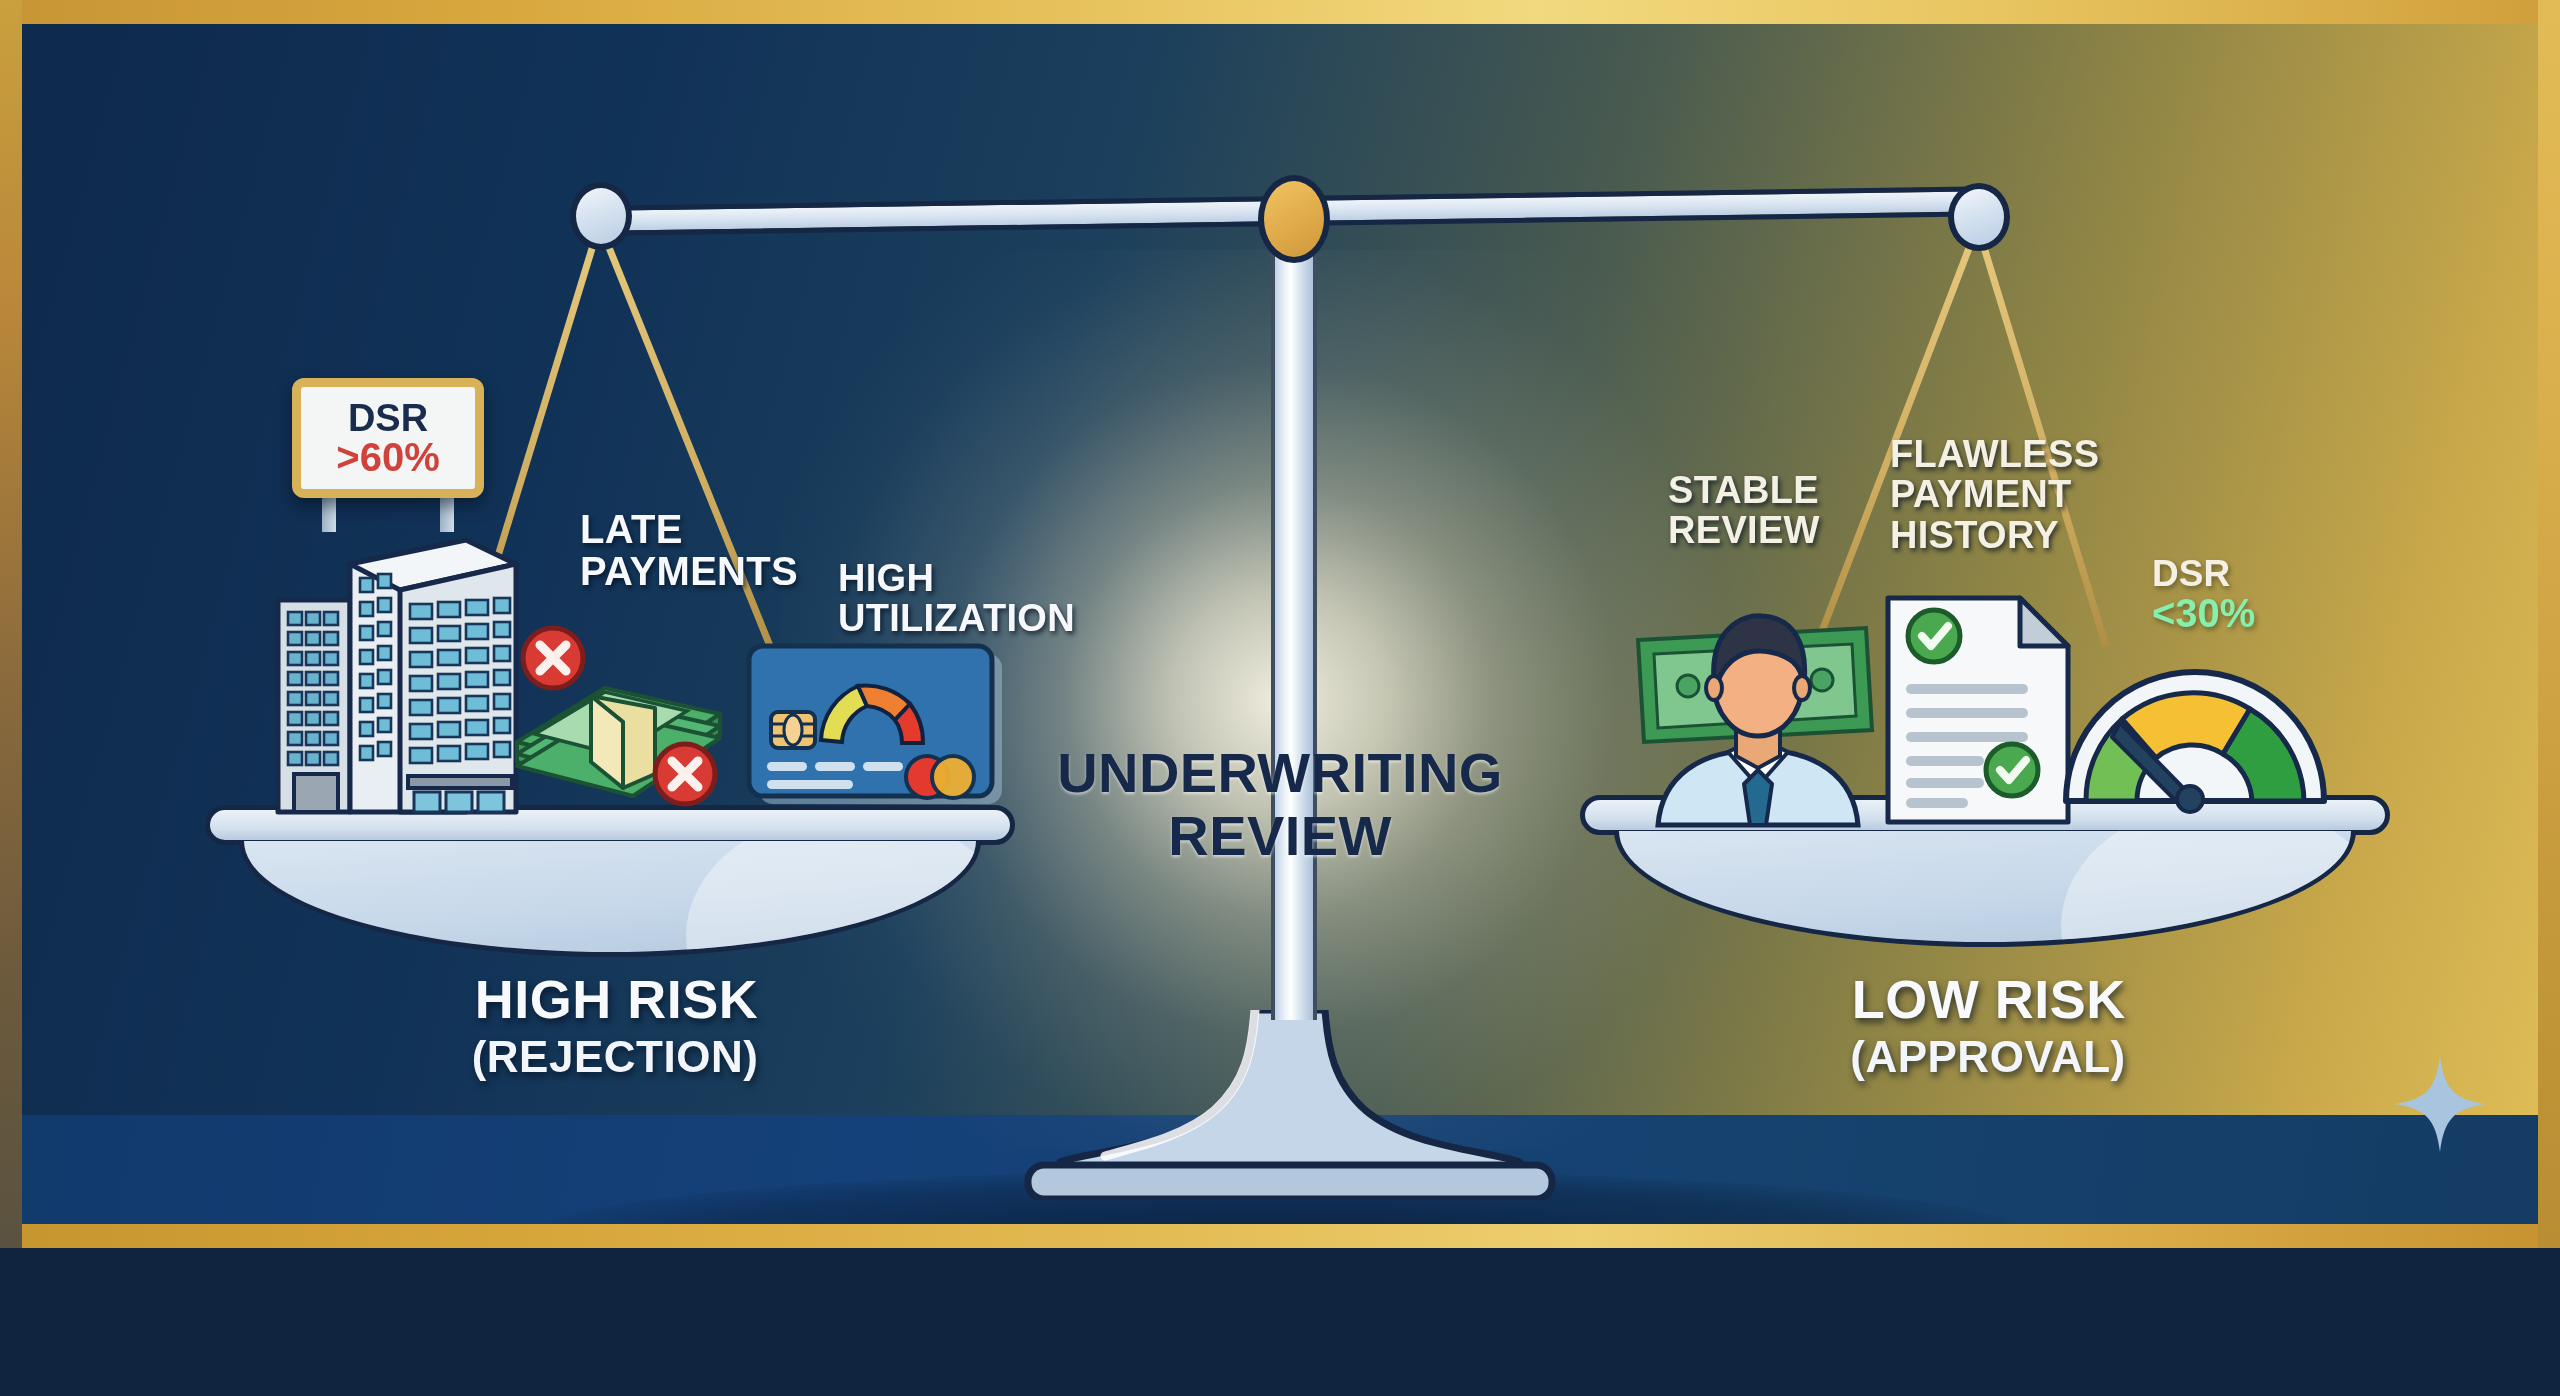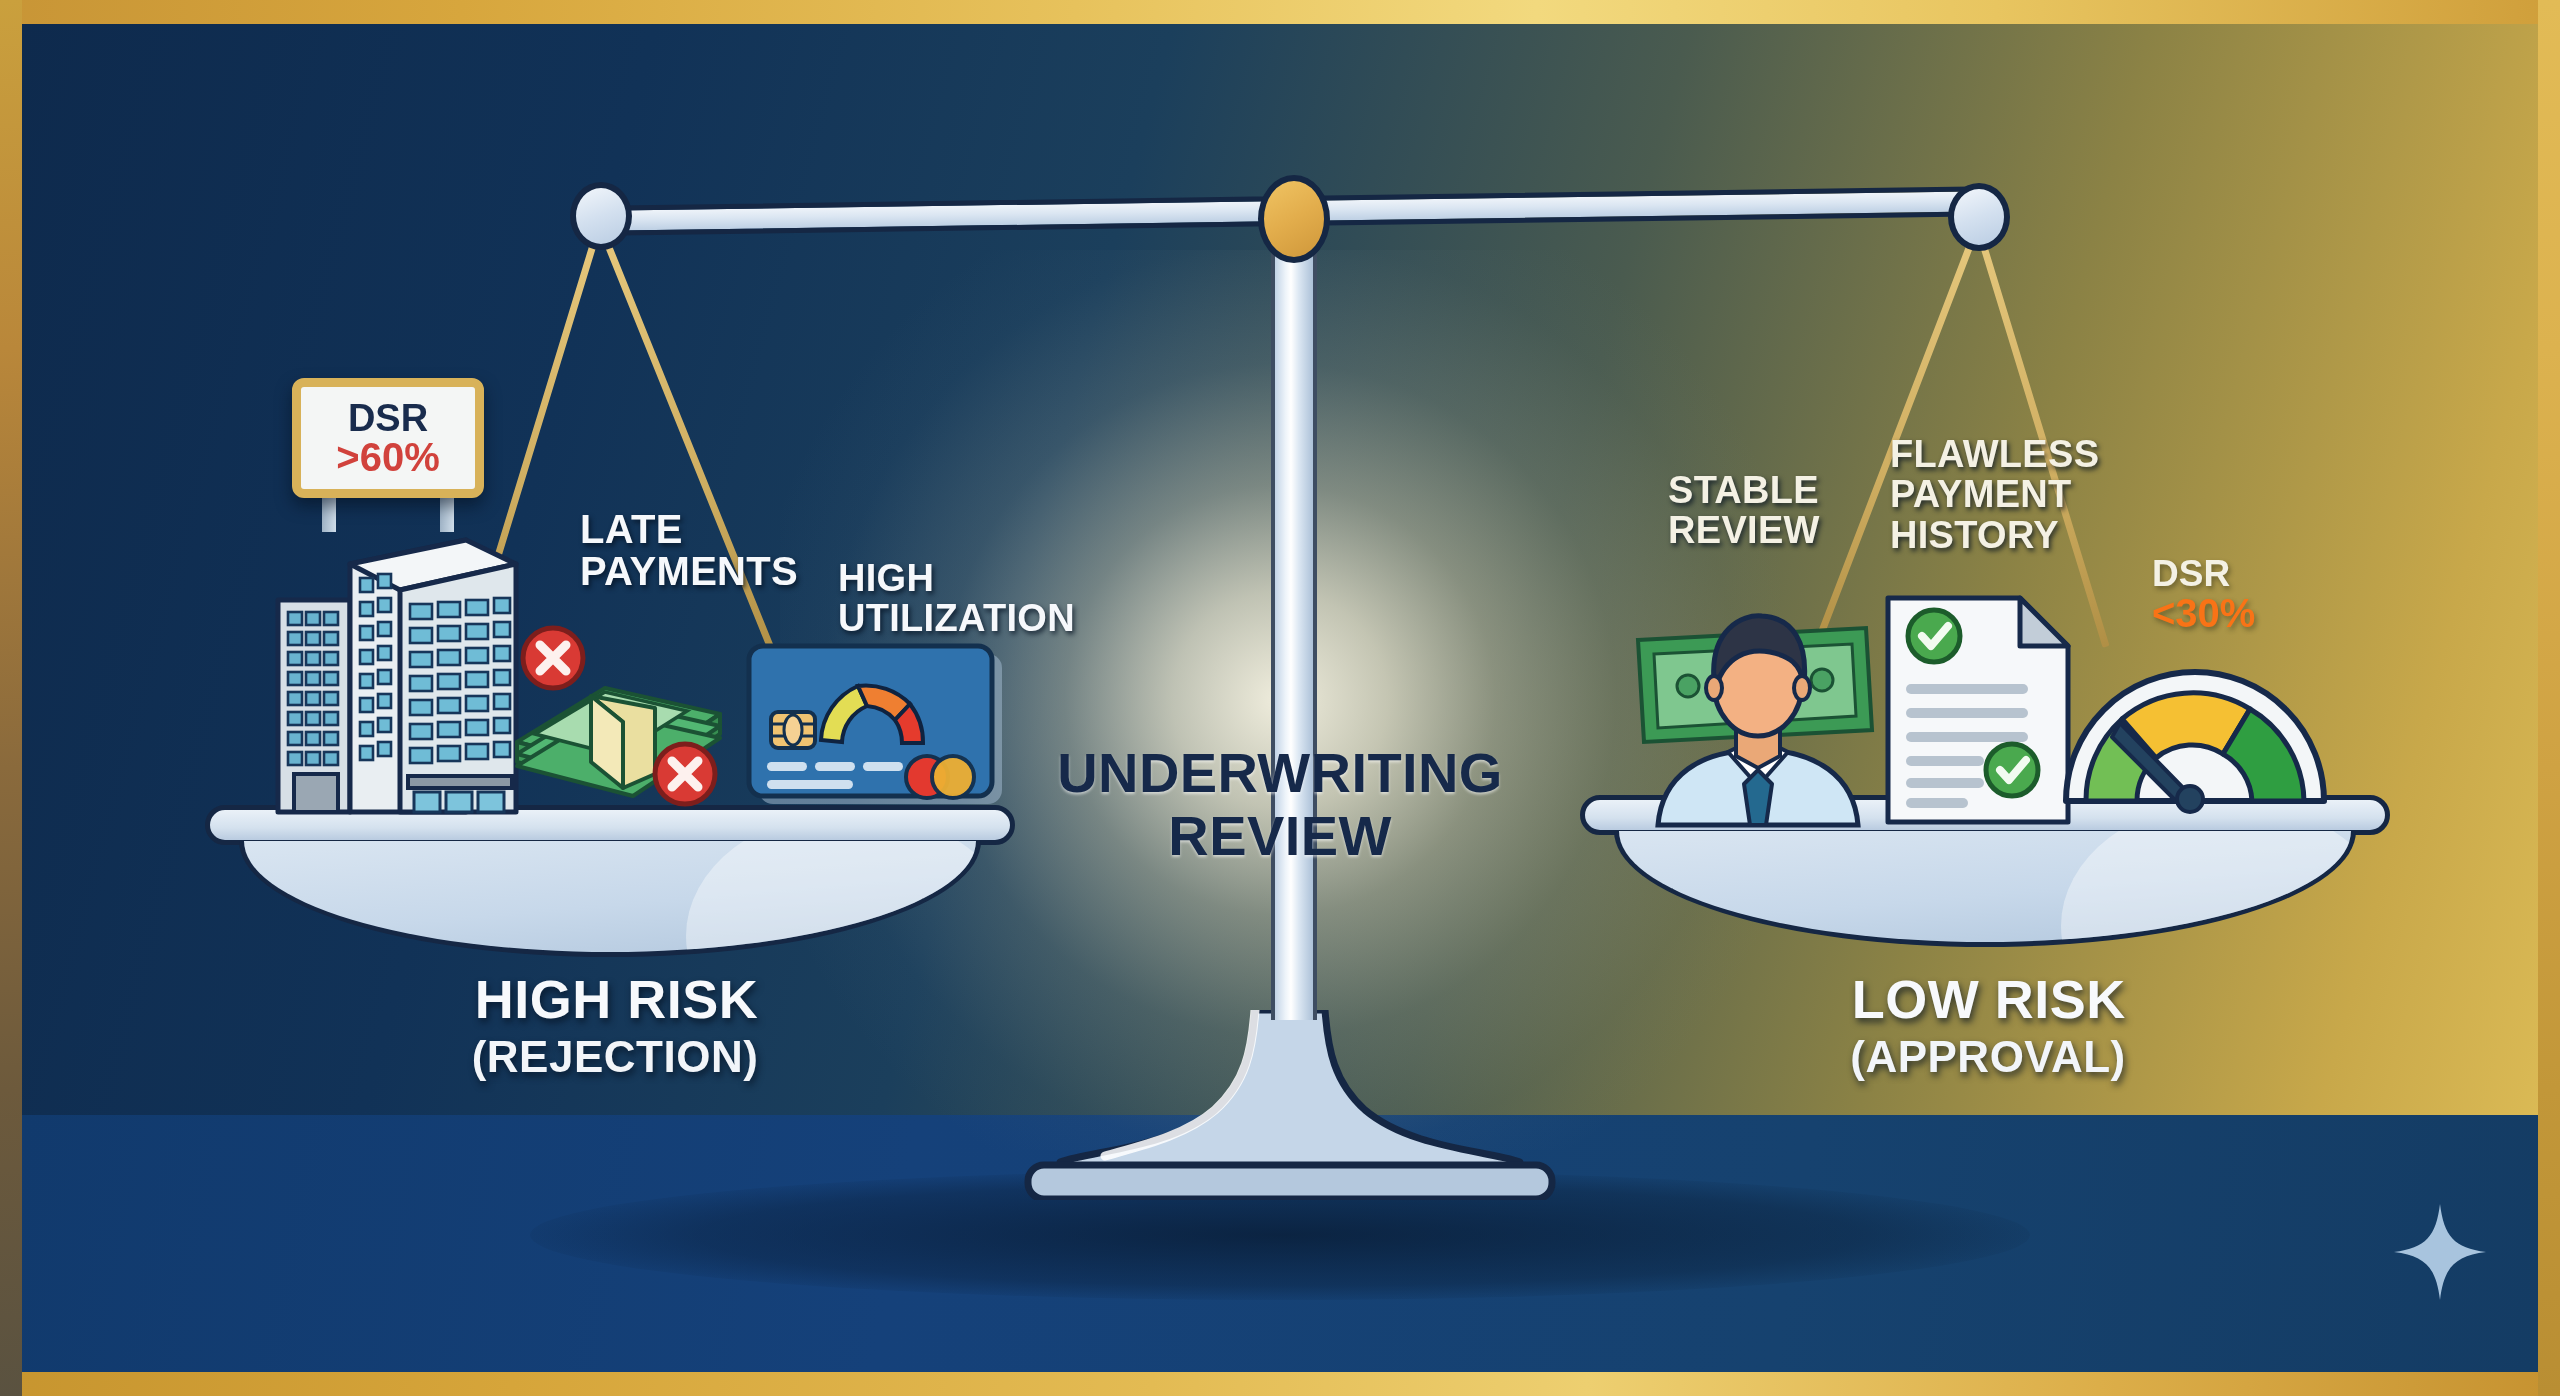--- a/index.html
+++ b/index.html
@@ -6,21 +6,21 @@
   html, body {
     margin: 0; padding: 0;
     background: #11243f;
   }
   body {
     font-family: "Liberation Sans", sans-serif;
   }
   #stage {
     position: relative;
     width: 2560px;
-    height: 1396px;
+    height: 1248px;
     overflow: hidden;
     background: #0f2545;
   }
 
   
   .frame-top, .frame-bottom {
     position: absolute; left: 0; width: 100%;
     height: 24px; z-index: 60;
   }
   .frame-top {
@@ -252,21 +252,21 @@
     position: absolute;
     left: 2152px; top: 555px;
     text-align: left;
     z-index: 40;
   }
   .dsr-green .t1 {
     font-size: 37px; font-weight: 700; color: #f4f1e4; line-height: 1.02;
     text-shadow: 2px 3px 5px rgba(40,40,20,.45);
   }
   .dsr-green .t2 {
-    font-size: 40px; font-weight: 700; color: #f97316; line-height: 1.02;
+    font-size: 40px; font-weight: 700; color: #86efac; line-height: 1.02;
     text-shadow: 2px 3px 5px rgba(40,40,20,.45);
   }
 
   
   .icon { position: absolute; z-index: 32; }
   .icon svg { display: block; overflow: visible; }
 
   .sparkle { position: absolute; right: 72px; bottom: 90px; z-index: 50; }
 </style>
 </head>

